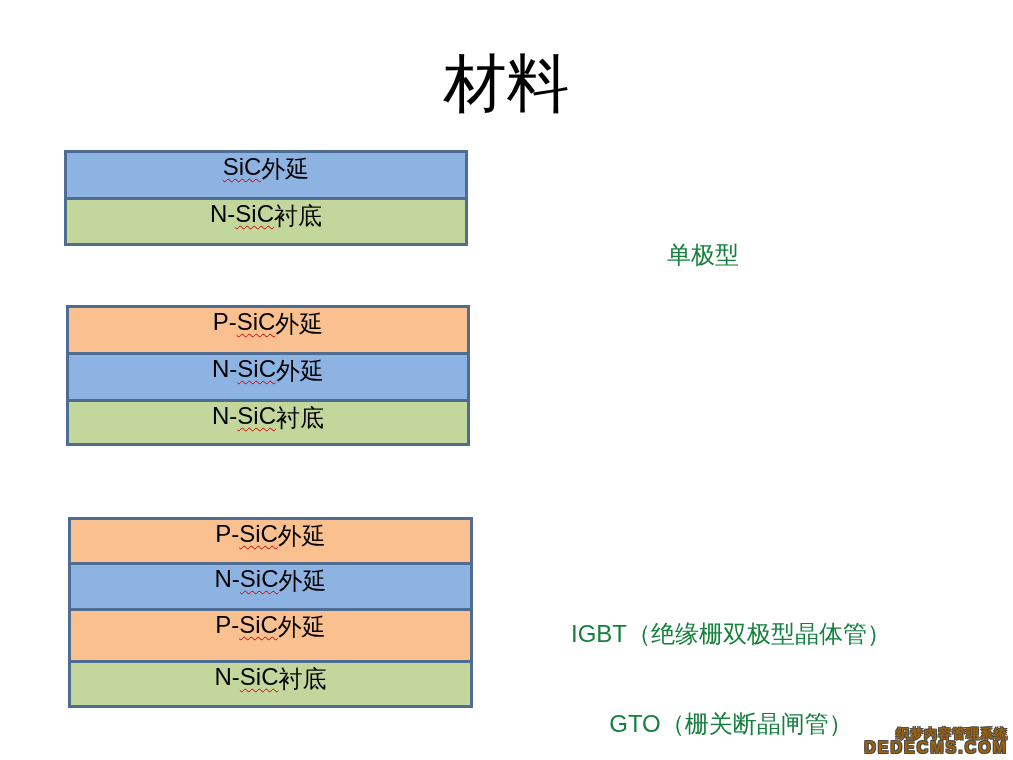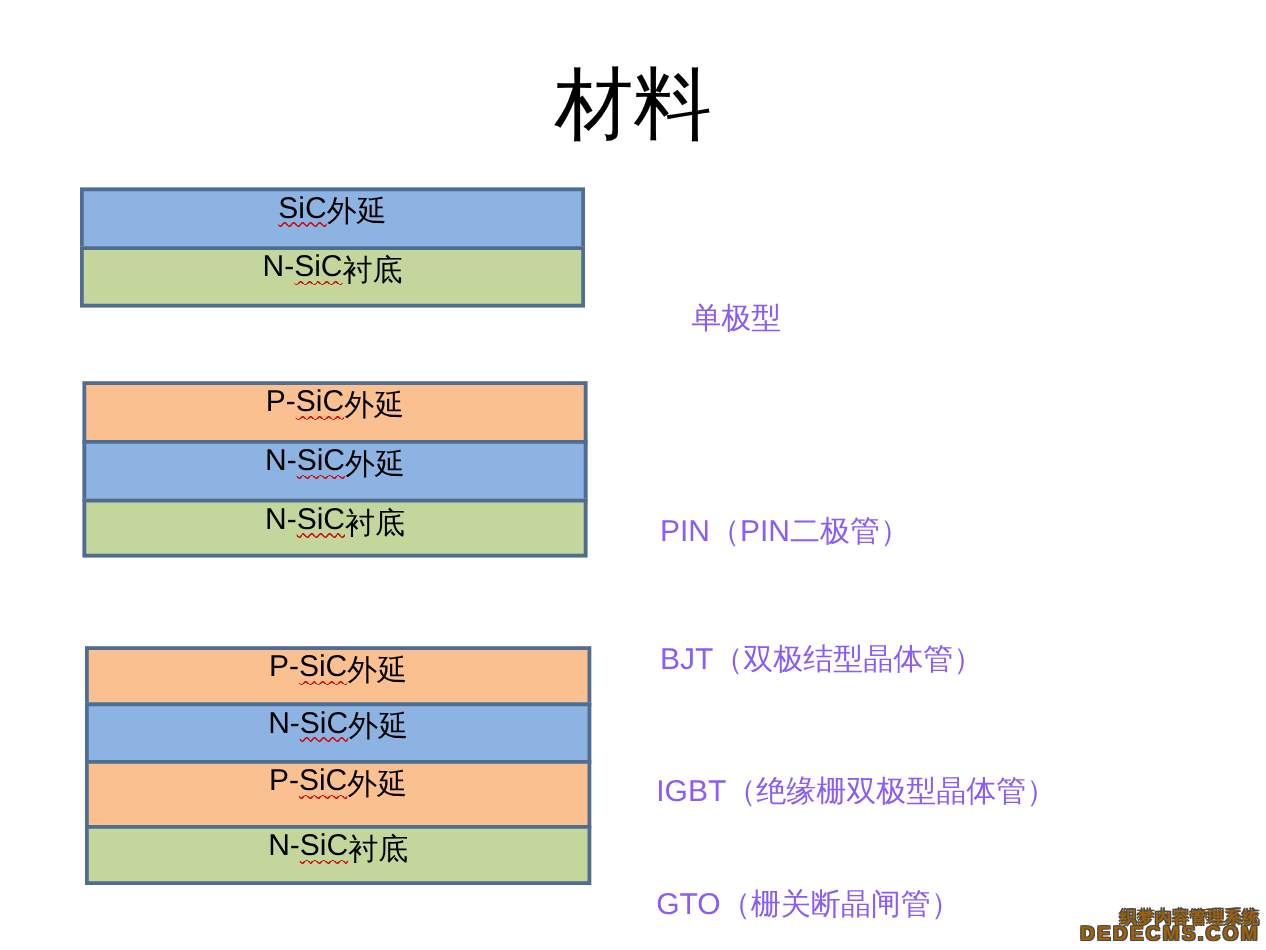--- a/index.html
+++ b/index.html
@@ -46,22 +46,23 @@
   }
   .wavy {
     text-decoration-line: underline;
     text-decoration-style: wavy;
     text-decoration-color: #CC0000;
     text-decoration-thickness: 1px;
     text-underline-offset: 3px;
   }
   .annotation {
     position: absolute;
+    text-align: center;
     font-size: 24px;
-    color: #8b5cf6;
+    color: #15803d;
     white-space: pre;
   }
   #anno-unipolar { left: 553px; top: 185px; width: 300px; line-height: 28px; }
   #anno-two      { left: 528px; top: 341px; width: 400px; line-height: 34px; }
   #anno-three    { left: 525px; top: 559px; width: 412px; line-height: 30px; }
   .watermark {
     position: absolute;
     right: 5px;
     bottom: 5px;
     text-align: right;
@@ -131,24 +132,20 @@
     </div>
     <div class="bar" style="background-color: rgb(195, 214, 155);">
       <span>N-</span><span class="wavy">SiC</span><span>衬底</span>
     </div>
   </div>
 
   <div class="annotation" id="anno-unipolar">
     <div>单极型</div>
   </div>
 
-  <div class="annotation" id="anno-two">
-    <div><span>PIN（PIN二极管）</span><span class="wavy"></span><span></span></div>
-    <div><span>BJT（双极结型晶体管）</span><span class="wavy"></span><span></span></div>
-  </div>
 
   <div class="annotation" id="anno-three">
     <div><span>IGBT（绝缘栅双极型晶体管）</span><span class="wavy"></span><span></span></div>
     <div><span>GTO（栅关断晶闸管）</span><span class="wavy"></span><span></span></div>
     
   </div>
 
   <div class="watermark">
     <div class="wm-line1">织梦内容管理系统</div>
     <div class="wm-line2">DEDECMS.COM</div>

